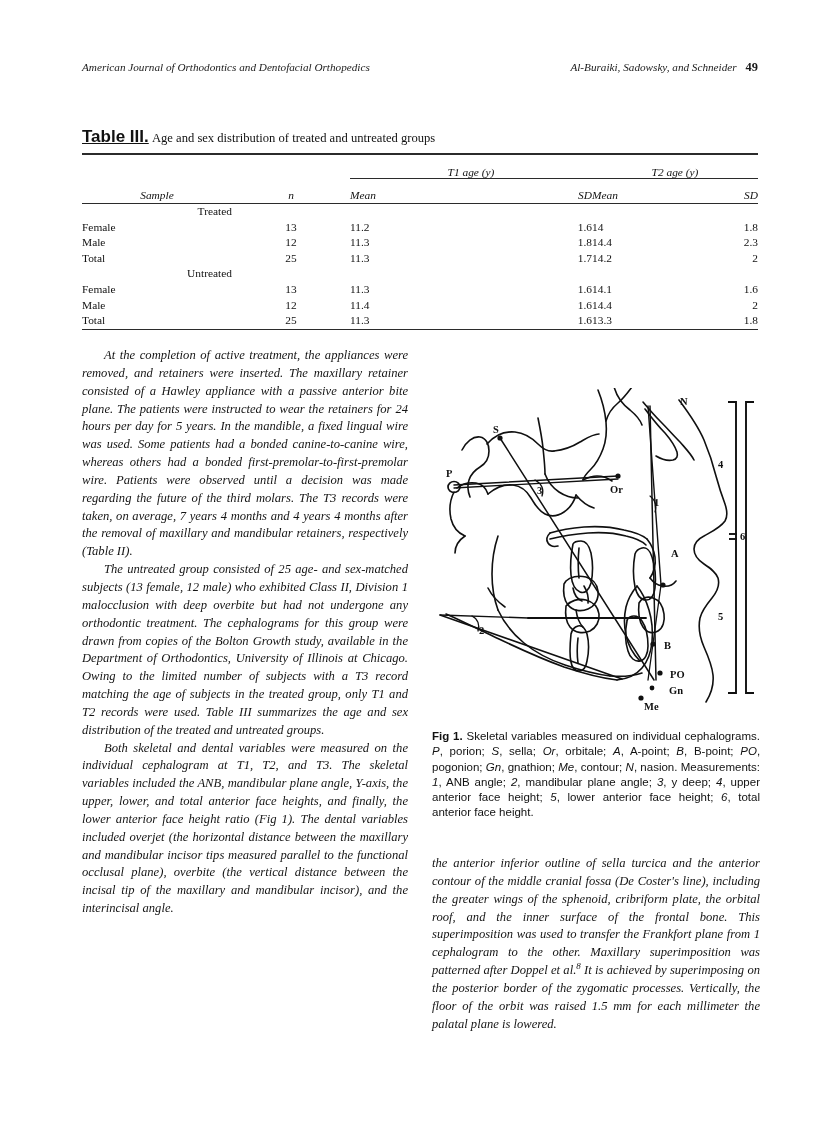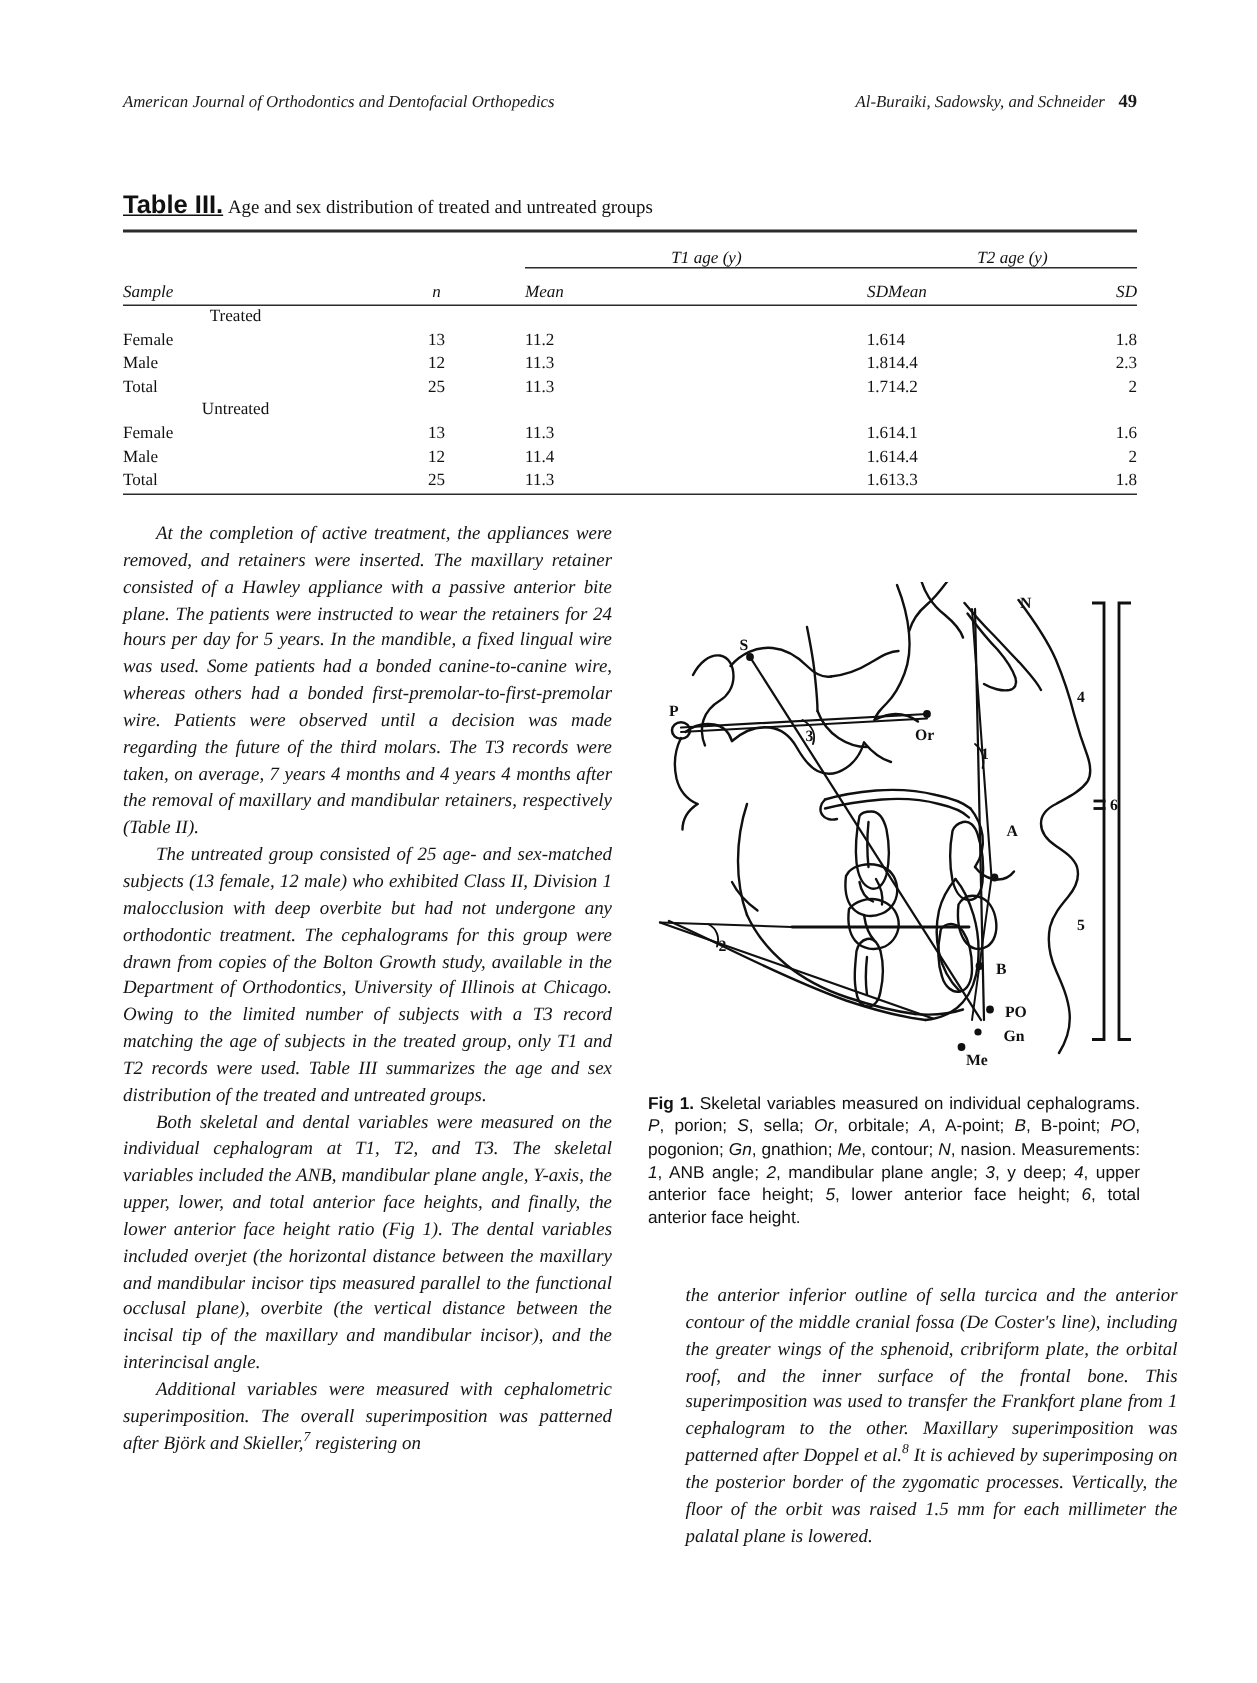--- a/index.html
+++ b/index.html
@@ -104,49 +104,49 @@
   }
 
   .col-head td {
     font-style: italic;
     font-size: 11.4px;
     padding-top: 9px;
     padding-bottom: 5px;
     height: 22px;
   }
 
-  .c-sample { width: 150px; text-align: left; padding-left: 2px; }
+  .c-sample { width: 150px; text-align: center; padding-left: 2px; }
   .c-n      { width: 118px; text-align: center; }
   .c-m1     { width: 120px; text-align: left; padding-left: 4px; }
   .c-sd1    { width: 122px; text-align: right; padding-right: 32px; }
   .c-m2     { width: 104px; text-align: left; padding-left: 4px; }
   .c-sd2    { width: 62px;  text-align: right; padding-right: 2px; }
 
   tr.drow td {
     font-size: 11.4px;
     height: 15.6px;
     line-height: 15.6px;
   }
-  td.grplabel { text-align: center; padding-left: 2px; }
+  td.grplabel { text-align: right; padding-left: 2px; }
   td.sublabel { text-align: left; padding-left: 15px; }
 
   
   .col {
     position: absolute;
     width: 326px;
     font-size: 12.6px;
     line-height: 17.85px;
     text-align: justify;
     text-justify: inter-word;
     hyphens: none;
     color: #141414;
     font-style: italic;
   }
   .col-left  { left: 82px;  top: 347px; }
-  .col-right { left: 457px; top: 855px; width: 328px; }
+  .col-right { left: 432px; top: 855px; width: 328px; }
 
   .col p { margin: 0; text-indent: 22px; }
 
   
   .figure {
     position: absolute;
     left: 432px;
     top: 388px;
     width: 330px;
     height: 333px;
@@ -293,21 +293,20 @@
           <td colspan="6"></td>
         </tr>
       </tbody>
     </table>
   </div>
 
   <div class="col col-left">
     <p>At the completion of active treatment, the appliances were removed, and retainers were inserted. The maxillary retainer consisted of a Hawley appliance with a passive anterior bite plane. The patients were instructed to wear the retainers for 24 hours per day for 5 years. In the mandible, a fixed lingual wire was used. Some patients had a bonded canine-to-canine wire, whereas others had a bonded first-premolar-to-first-premolar wire. Patients were observed until a decision was made regarding the future of the third molars. The T3 records were taken, on average, 7 years 4 months and 4 years 4 months after the removal of maxillary and mandibular retainers, respectively (Table II).</p>
     <p>The untreated group consisted of 25 age- and sex-matched subjects (13 female, 12 male) who exhibited Class II, Division 1 malocclusion with deep overbite but had not undergone any orthodontic treatment. The cephalograms for this group were drawn from copies of the Bolton Growth study, available in the Department of Orthodontics, University of Illinois at Chicago. Owing to the limited number of subjects with a T3 record matching the age of subjects in the treated group, only T1 and T2 records were used. Table III summarizes the age and sex distribution of the treated and untreated groups.</p>
     <p>Both skeletal and dental variables were measured on the individual cephalogram at T1, T2, and T3. The skeletal variables included the ANB, mandibular plane angle, Y-axis, the upper, lower, and total anterior face heights, and finally, the lower anterior face height ratio (Fig 1). The dental variables included overjet (the horizontal distance between the maxillary and mandibular incisor tips measured parallel to the functional occlusal plane), overbite (the vertical distance between the incisal tip of the maxillary and mandibular incisor), and the interincisal angle.</p>
-    <p><span>Additional variables were measured with cephalometric superimposition. The overall superimposition was patterned after Björk and Skieller,</span><sup>7</sup><span> registering on</span></p>
   </div>
 
   <div class="figure">
     <svg width="330" height="333" viewBox="0 0 330 333" xmlns="http://www.w3.org/2000/svg">
       <g fill="none" stroke="#101010" stroke-width="1.6" stroke-linecap="round" stroke-linejoin="round">
 
         <path d="M181 -6 C183 6 190 16 198 22 C204 27 208 31 210 37"></path>
         <path d="M205 -8 C198 2 192 10 186 15 C180 20 176 26 174 33"></path>
 
         <path d="M211 14 C216 20 222 27 228 33 C235 40 241 47 248 54

